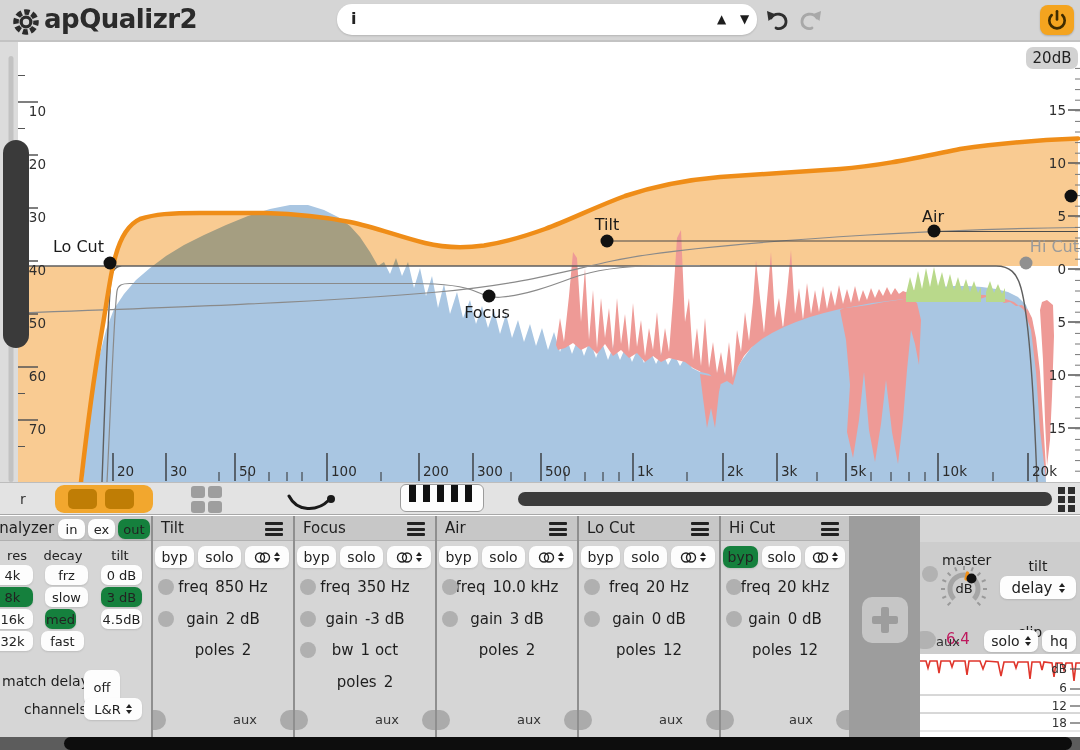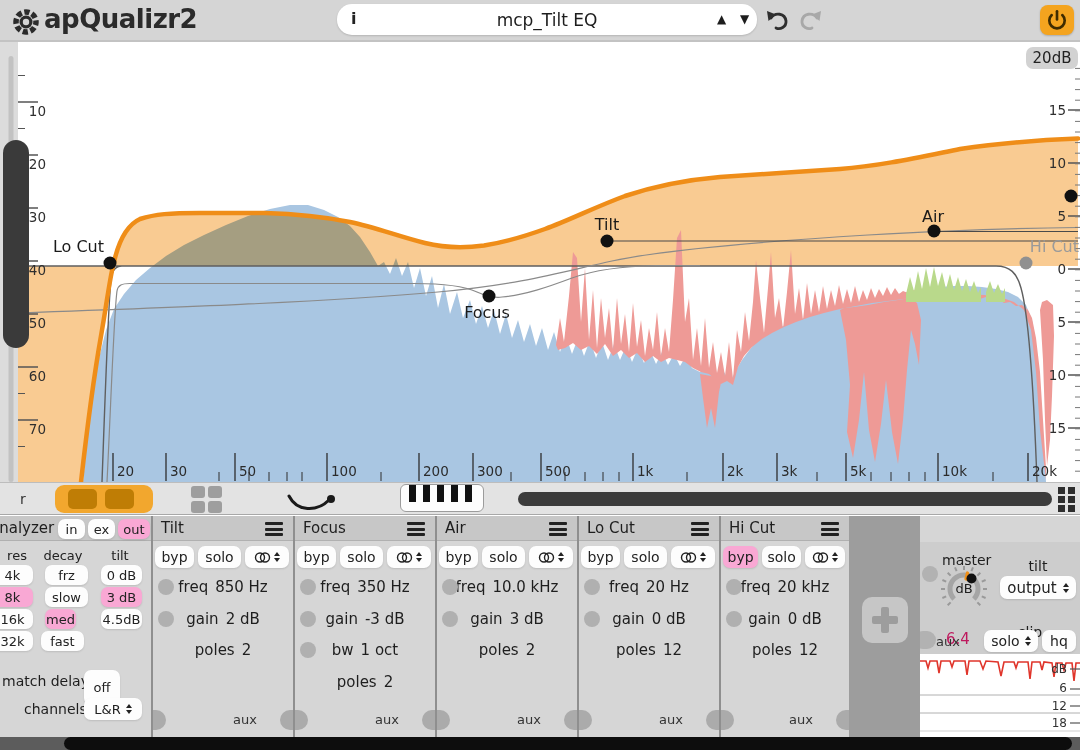--- a/index.html
+++ b/index.html
@@ -42,21 +42,21 @@
 
   
   #panel{position:absolute;left:0;top:516px;width:1080px;height:221px;background:#9d9d9d;z-index:4;}
   .section,.module{position:absolute;top:0;height:221px;background:#d6d6d6;overflow:hidden;}
   .mhead{position:absolute;left:0;right:0;top:0;height:25px;background:#c7c7c7;border-bottom:1px solid #b0b0b0;}
   .mtitle{position:absolute;left:8px;top:3px;font-size:15px;color:#1e1e1e;}
   .burger{position:absolute;right:10px;top:6px;width:18px;cursor:pointer;}
   .burger i{display:block;height:3px;background:#222;margin-bottom:2.5px;border-radius:1px;}
   .pill{background:#fdfdfd;border-radius:7px;display:inline-flex;align-items:center;justify-content:center;
         font-size:14px;color:#222;height:22px;box-shadow:0 1px 2px rgba(0,0,0,.12);}
-  .pill.on{background:#f9a8d4;}
+  .pill.on{background:#15803d;}
   .prow{position:absolute;left:2px;right:4px;top:30px;display:flex;gap:4px;}
   .w40{width:40px}.w44{width:44px}
   .stereo{width:44px;gap:2px;flex:0 0 auto;}
   .ud{display:inline-flex;flex-direction:column;gap:2px;margin-left:1px;}
   .ud i{width:0;height:0;border-left:3.5px solid transparent;border-right:3.5px solid transparent;}
   .ud .up{border-bottom:4.5px solid #222;}
   .ud .dn{border-top:4.5px solid #222;}
   .krow{position:absolute;left:0;right:0;display:flex;justify-content:center;align-items:center;gap:7px;font-size:15px;color:#1e1e1e;height:18px;}
   .kn{position:absolute;left:5px;top:1px;width:16px;height:16px;border-radius:50%;background:#b0b0b0;}
   .auxlbl{position:absolute;right:36px;bottom:10px;font-size:13px;color:#333;}
@@ -195,21 +195,20 @@
 
   <div id="topbar">
     <svg id="gear" width="28" height="28" viewBox="0 0 28 28">
       <circle cx="14" cy="14" r="10" fill="none" stroke="#2b2b2b" stroke-width="5.5" stroke-dasharray="5.2 2.65" stroke-dashoffset="2"></circle>
       <circle cx="14" cy="14" r="6.5" fill="#2b2b2b"></circle>
       <circle cx="14" cy="14" r="3.2" fill="#d5d5d5"></circle>
     </svg>
     <div id="apptitle">apQualizr2</div>
     <div id="presetbar">
       <span id="infobtn">i</span>
-      <span id="presetname">mcp_Tilt EQ</span>
       <span class="pr-arrow" style="left:380px">▲</span>
       <span class="pr-arrow" style="left:403px">▼</span>
     </div>
     <svg id="undo" width="26" height="22" viewBox="0 0 26 22">
       <path d="M6,8 C10,2 20,3 21,11 C21.5,17 15,20 11,18" fill="none" stroke="#2f2f2f" stroke-width="2.8" stroke-linecap="round"></path>
       <polygon points="2,1 11,4.5 3.5,11" fill="#2f2f2f"></polygon>
     </svg>
     <svg id="redo" width="26" height="22" viewBox="0 0 26 22">
       <path d="M20,8 C16,2 6,3 5,11 C4.5,17 11,20 15,18" fill="none" stroke="#a8a8a8" stroke-width="2.8" stroke-linecap="round"></path>
       <polygon points="24,1 15,4.5 22.5,11" fill="#a8a8a8"></polygon>
@@ -544,21 +543,21 @@
             <line x1="39.4" y1="39.4" x2="42.3" y2="42.3"></line>
           </g>
           <path d="M16.1,35.9 A14,14 0 1 1 35.9,35.9" fill="none" stroke="#a5a5a5" stroke-width="5"></path>
           <line x1="28" y1="16" x2="29.5" y2="10" stroke="#f09018" stroke-width="3.2" stroke-linecap="round"></line>
           <circle cx="33.5" cy="15.5" r="5" fill="#111"></circle>
           <text x="26" y="30" text-anchor="middle" font-size="13" fill="#1e1e1e">dB</text>
         </svg>
         <span id="mastersub">6.4</span>
         <span id="phaselbl">tilt</span>
         <div class="pill" id="phaseval">
-          <span>output</span>
+          <span>delay</span>
           <span class="ud">
               <i class="up"></i>
               <i class="dn"></i>
             </span>
         </div>
         <span id="cliplbl">clip</span>
         <span id="auxoutknob"></span>
         <span id="auxout">aux</span>
         <div class="pill" id="clipval">
           <span>solo</span>

